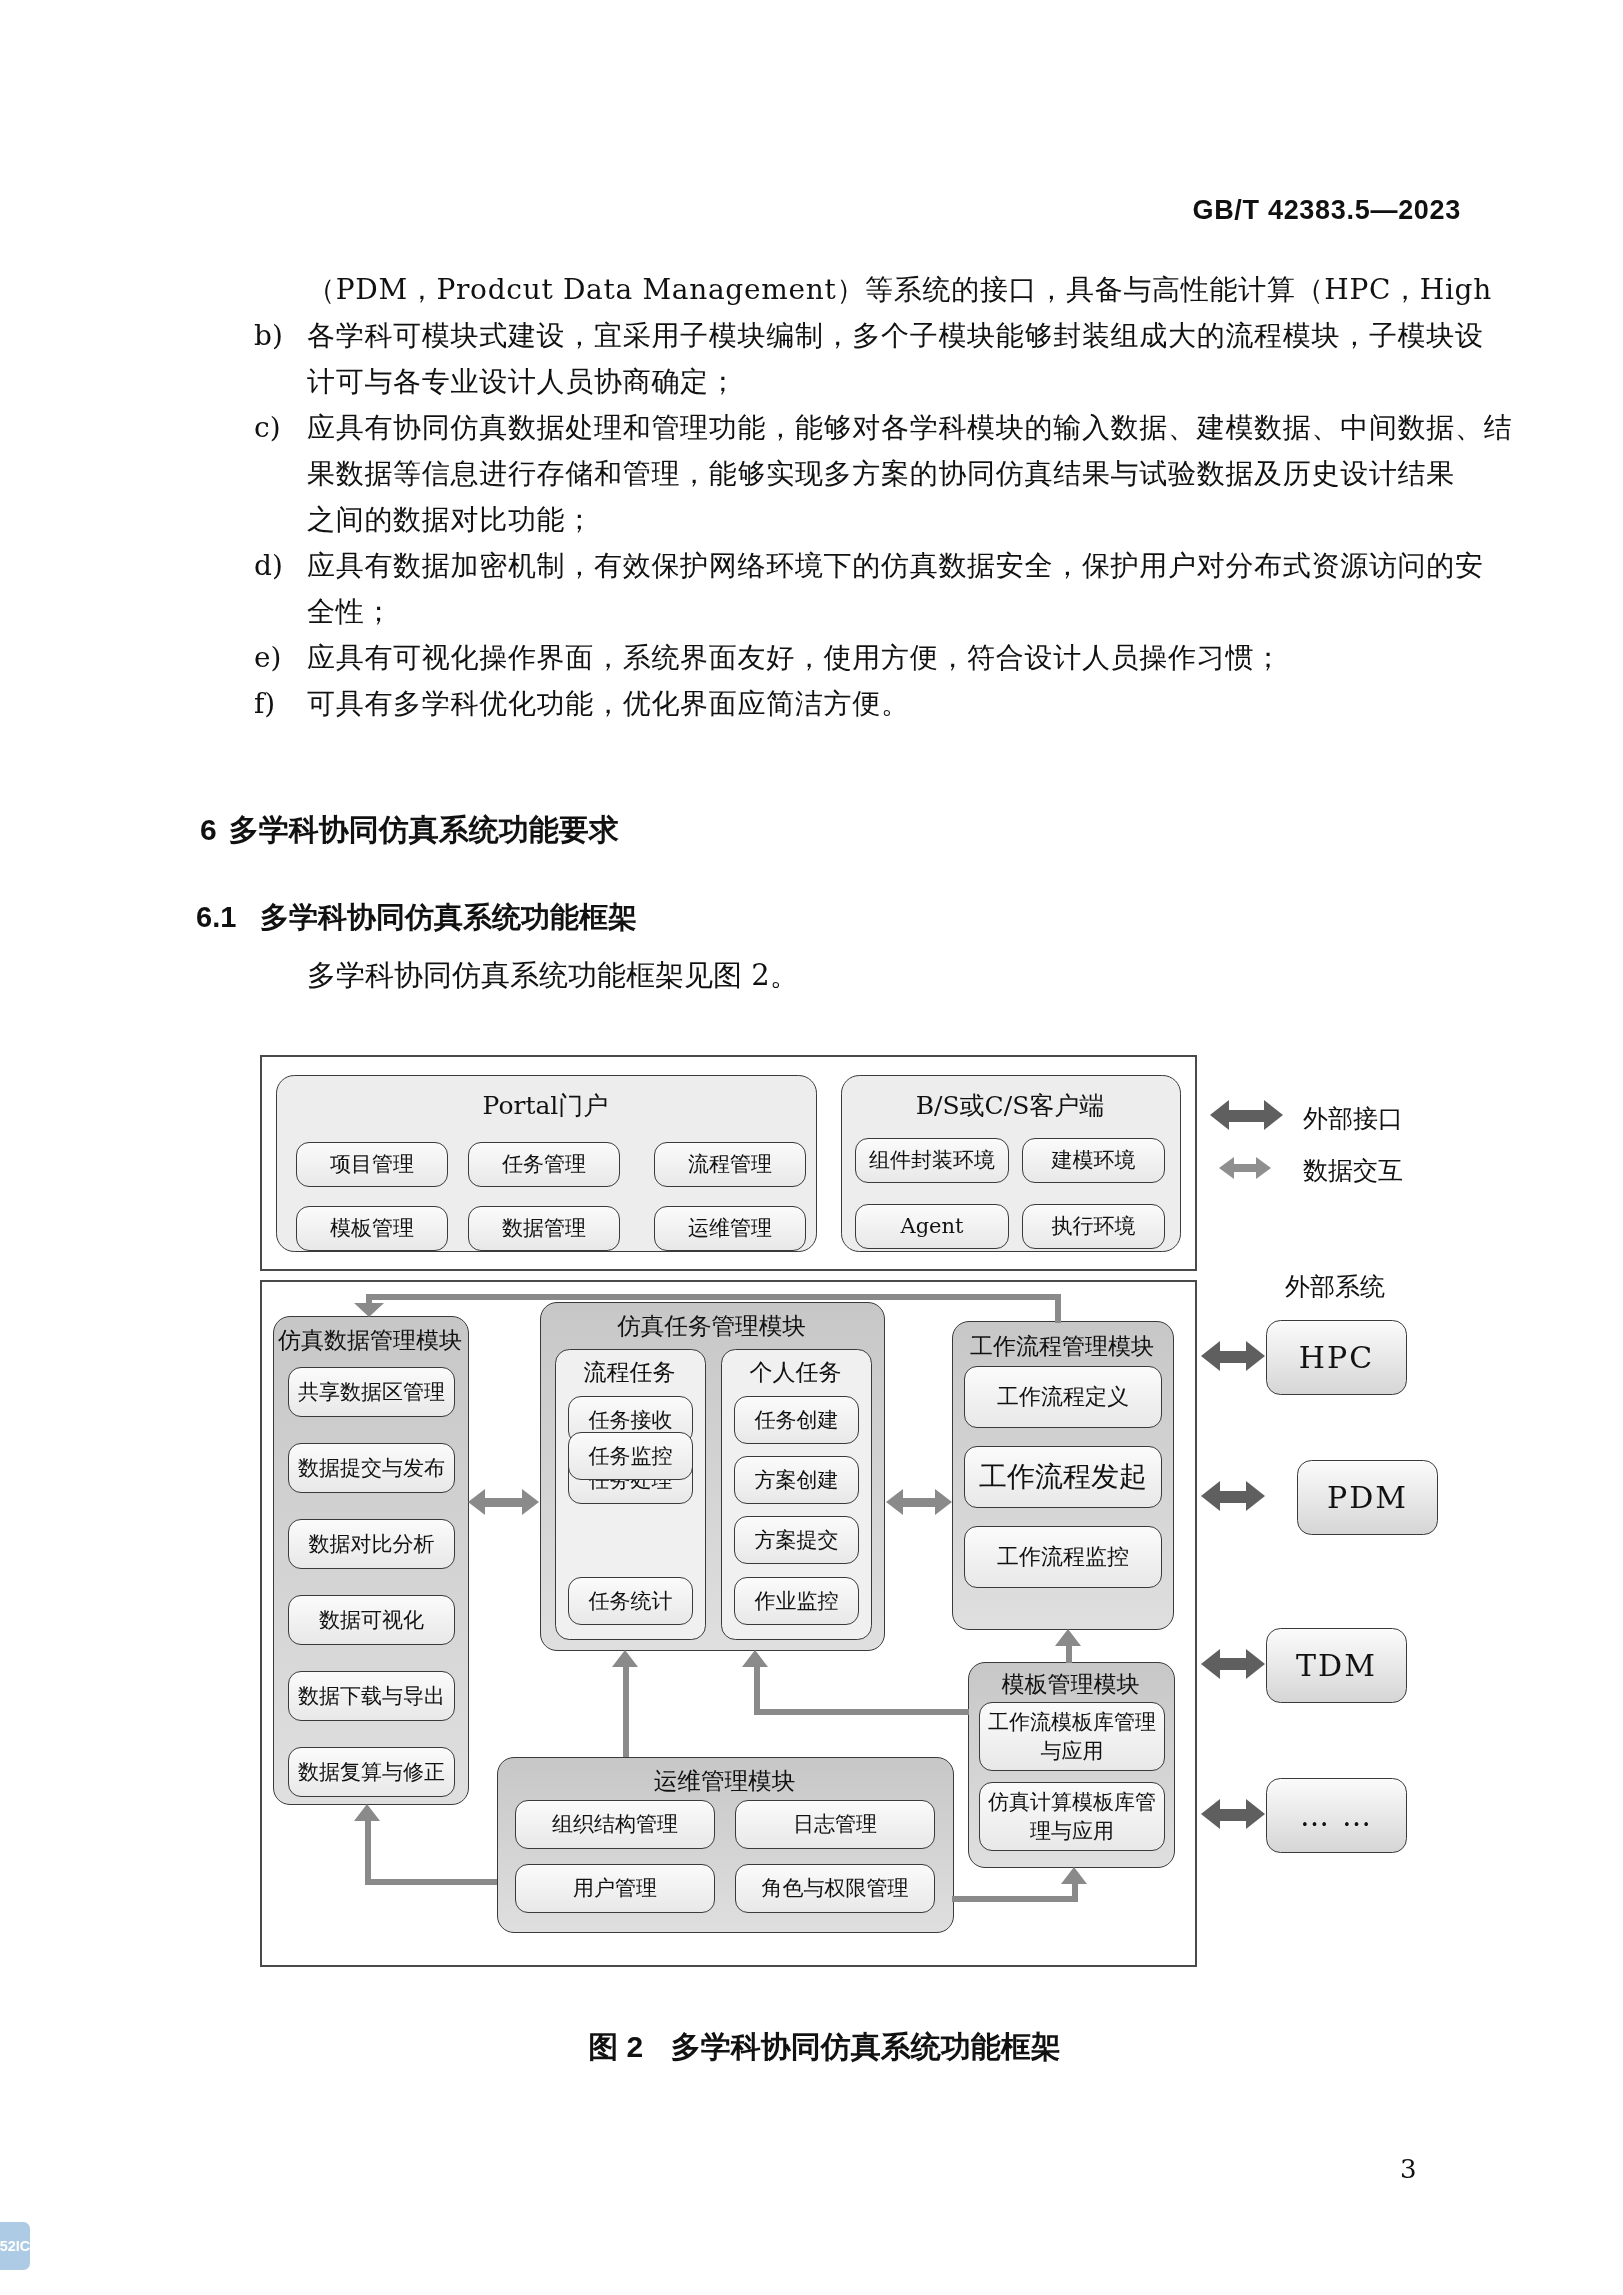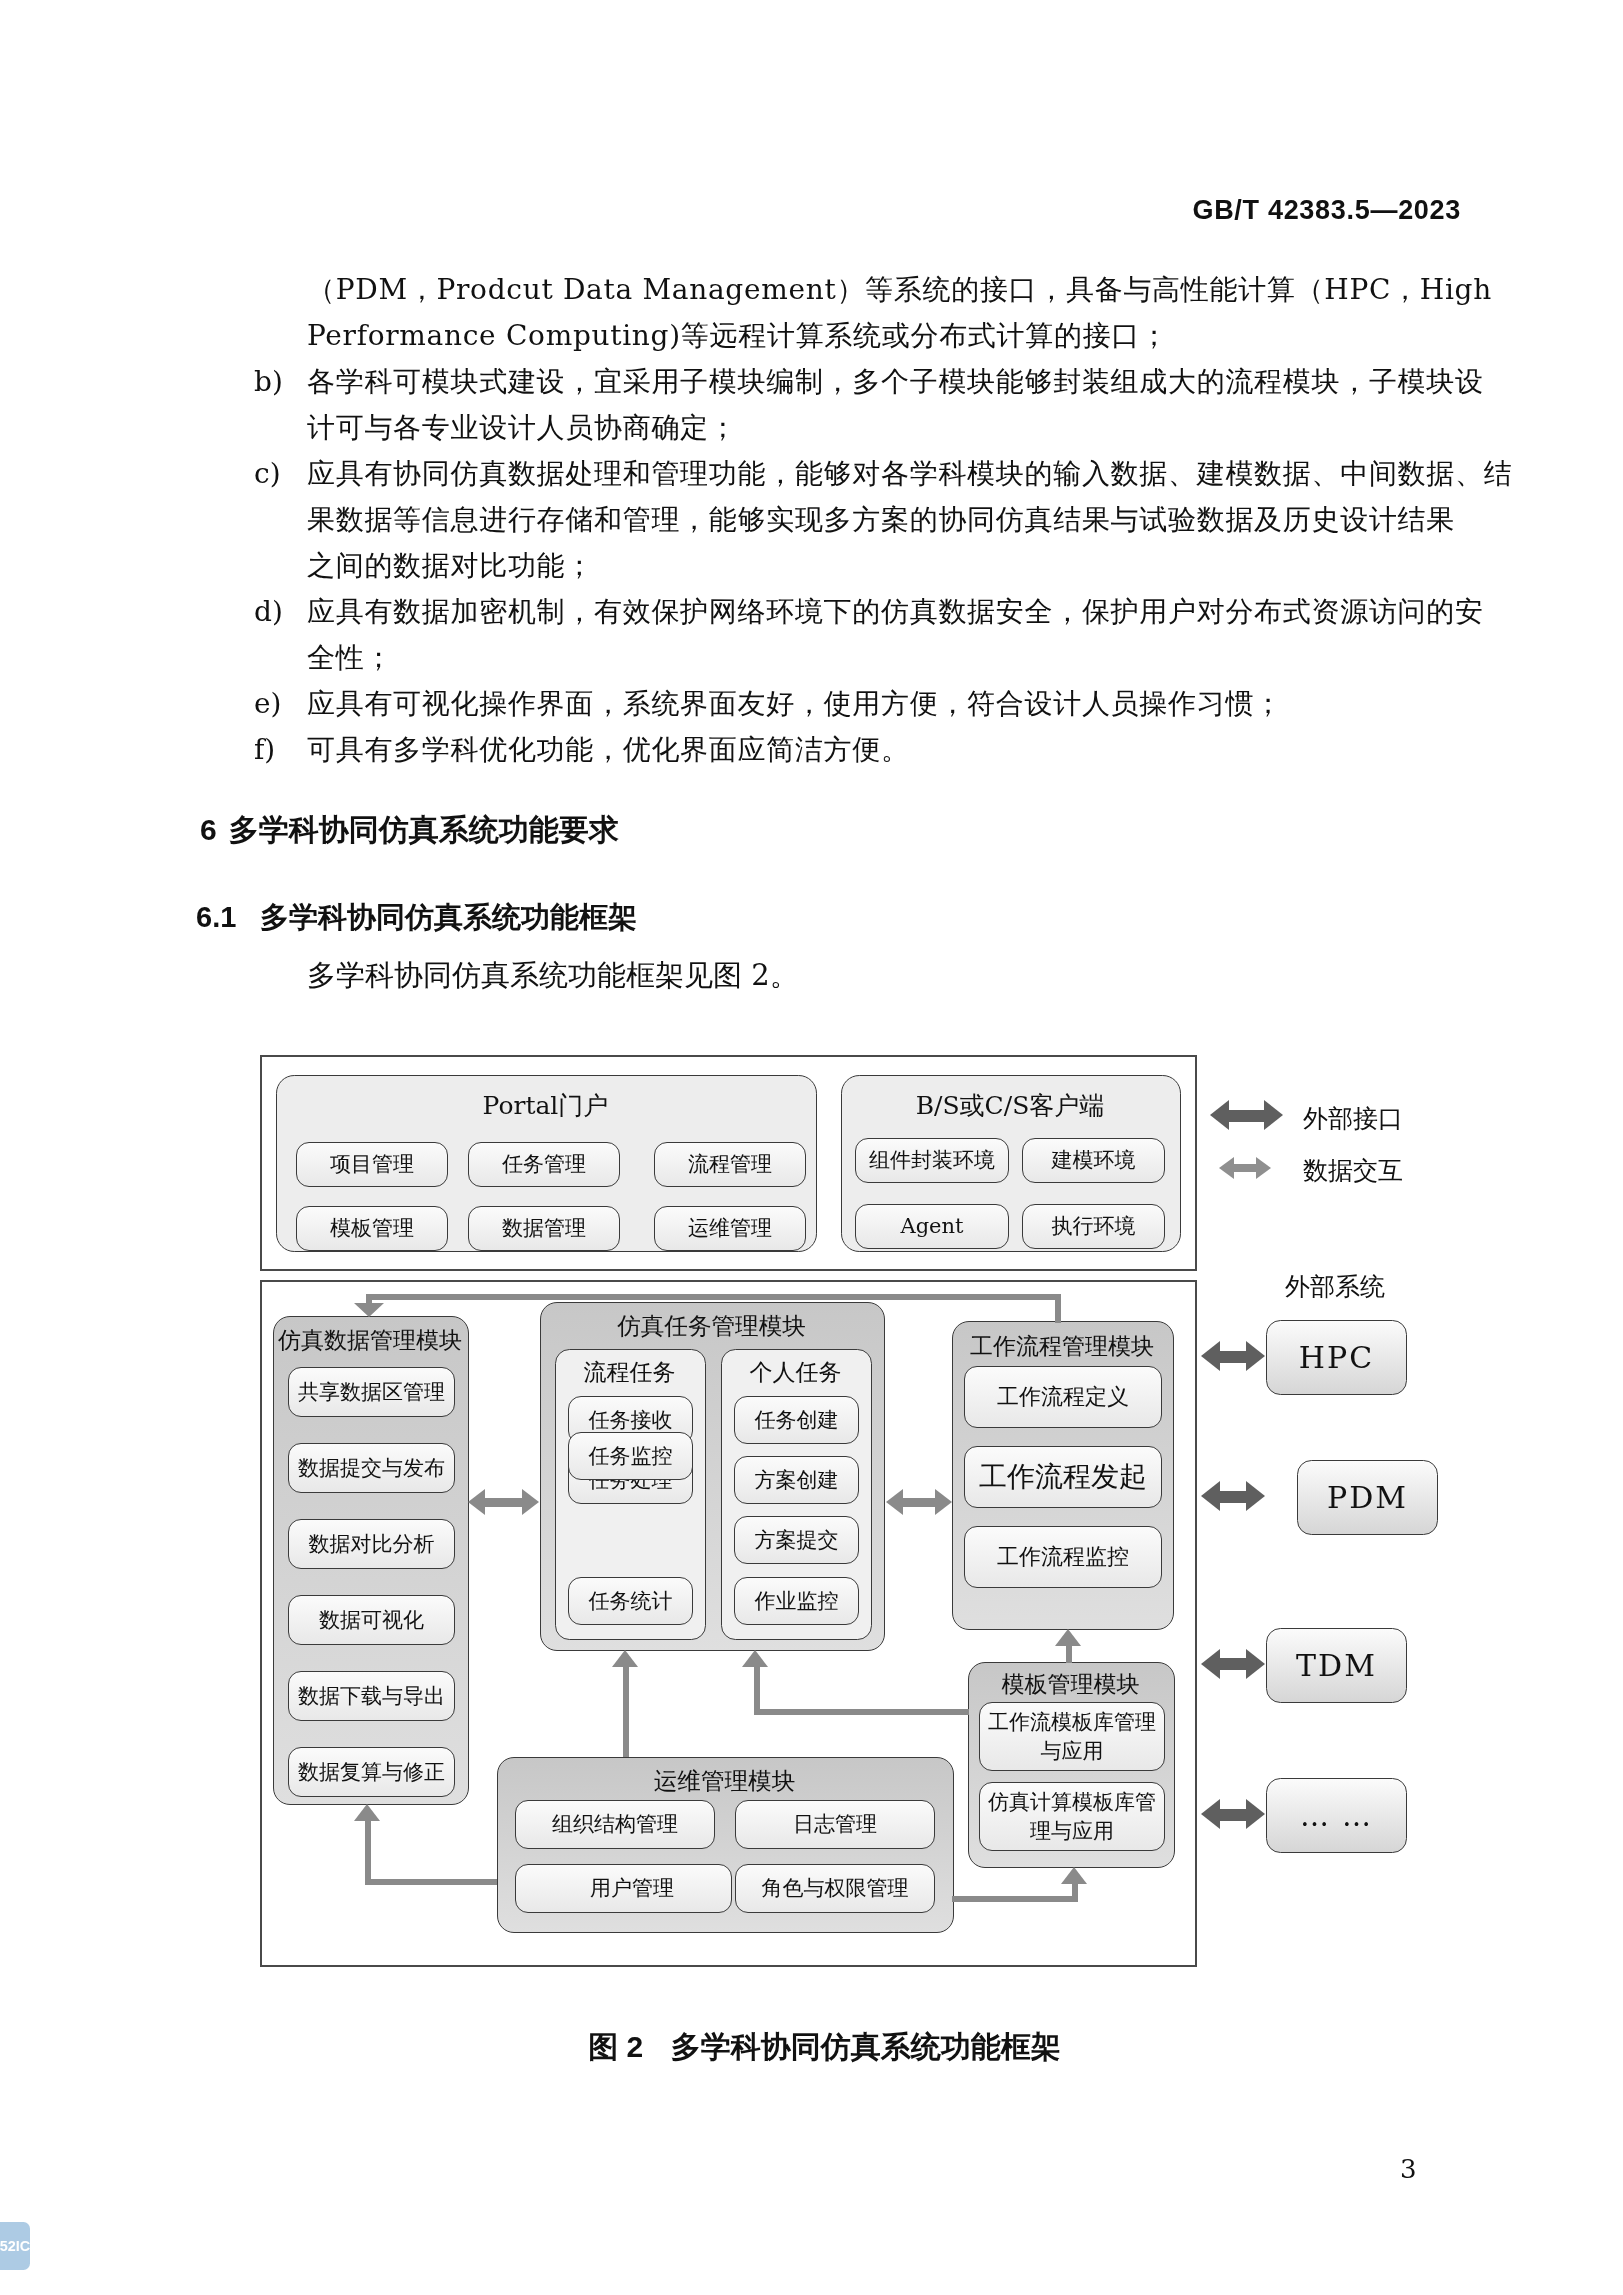--- a/index.html
+++ b/index.html
@@ -38,24 +38,20 @@
 <div id="page">
 
   <div class="abs sans" style="top:195px;right:162px;font-size:27px;font-weight:bold;letter-spacing:0.7px;">GB/T 42383.5—2023</div>
 
   <div id="bodytext">
     <div class="bl">
         <span class="m"></span>
         <span class="t">（PDM，Prodcut Data Management）等系统的接口，具备与高性能计算（HPC，High</span>
       </div>
     <div class="bl">
-        <span class="m"></span>
-        <span class="t">Performance Computing)等远程计算系统或分布式计算的接口；</span>
-      </div>
-    <div class="bl">
         <span class="m">b)</span>
         <span class="t">各学科可模块式建设，宜采用子模块编制，多个子模块能够封装组成大的流程模块，子模块设</span>
       </div>
     <div class="bl">
         <span class="m"></span>
         <span class="t">计可与各专业设计人员协商确定；</span>
       </div>
     <div class="bl">
         <span class="m">c)</span>
         <span class="t">应具有协同仿真数据处理和管理功能，能够对各学科模块的输入数据、建模数据、中间数据、结</span>
@@ -155,21 +151,21 @@
 
   <div class="module" style="left:968px;top:1662px;width:205px;height:204px;"></div>
   <div class="btitle" style="left:968px;top:1669px;width:205px;font-size:23px;">模板管理模块</div>
   <div class="item" style="left:979px;top:1702px;width:184px;height:67px;">工作流模板库管理与应用</div>
   <div class="item" style="left:979px;top:1782px;width:184px;height:67px;">仿真计算模板库管理与应用</div>
 
   <div class="module" style="left:497px;top:1757px;width:455px;height:174px;"></div>
   <div class="btitle" style="left:497px;top:1765px;width:455px;font-size:23.6px;">运维管理模块</div>
   <div class="item" style="left:515px;top:1800px;width:198px;height:47px;">组织结构管理</div>
   <div class="item" style="left:735px;top:1800px;width:198px;height:47px;">日志管理</div>
-  <div class="item" style="left:515px;top:1864px;width:198px;height:47px;padding-left:17px;">用户管理</div>
+  <div class="item" style="left:515px;top:1864px;width:198px;height:47px;">用户管理</div>
   <div class="item" style="left:735px;top:1864px;width:198px;height:47px;">角色与权限管理</div>
 
   <div class="extbox serif" style="left:1266px;top:1320px;width:139px;height:73px;">HPC</div>
   <div class="extbox serif" style="left:1297px;top:1460px;width:139px;height:73px;">PDM</div>
   <div class="extbox serif" style="left:1266px;top:1628px;width:139px;height:73px;">TDM</div>
   <div class="extbox serif" style="left:1266px;top:1778px;width:139px;height:73px;font-size:29px;">… …</div>
 
   <div class="tri" style="left:1201px;top:1341px;border-right:19.6px solid #5f5f5f;border-top:15.7px solid transparent;border-bottom:15.7px solid transparent;"></div>
   <div class="eshaft" style="left:1218px;top:1351px;width:31px;height:11.8px;"></div>
   <div class="tri" style="left:1246px;top:1341px;border-left:19.6px solid #5f5f5f;border-top:15.7px solid transparent;border-bottom:15.7px solid transparent;"></div>

